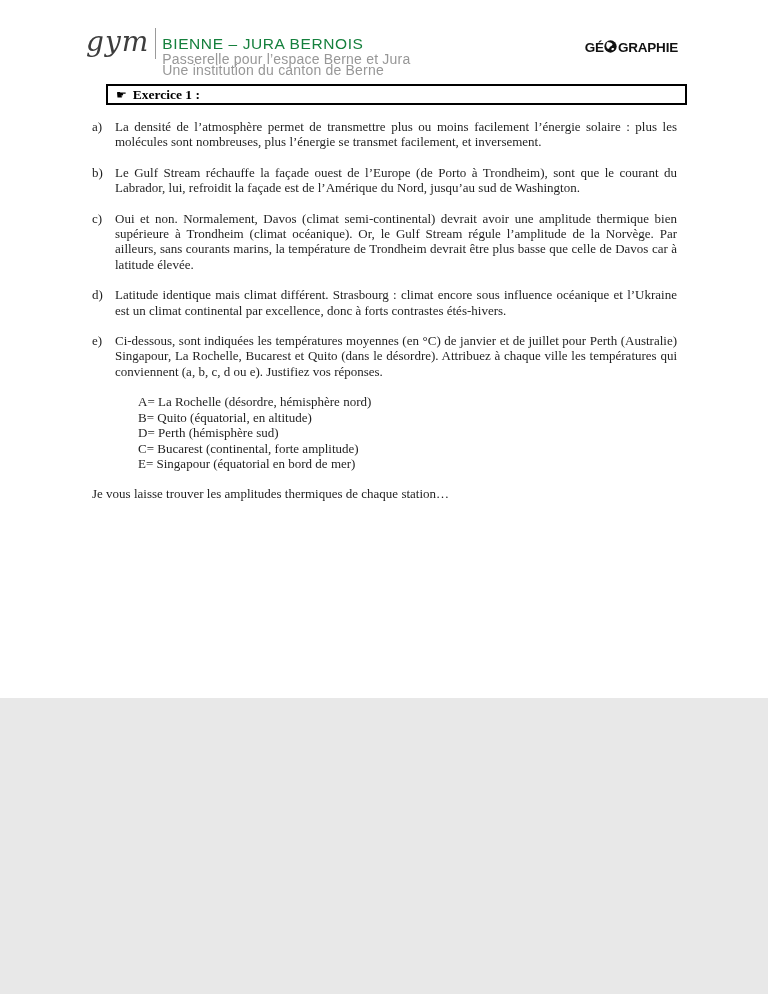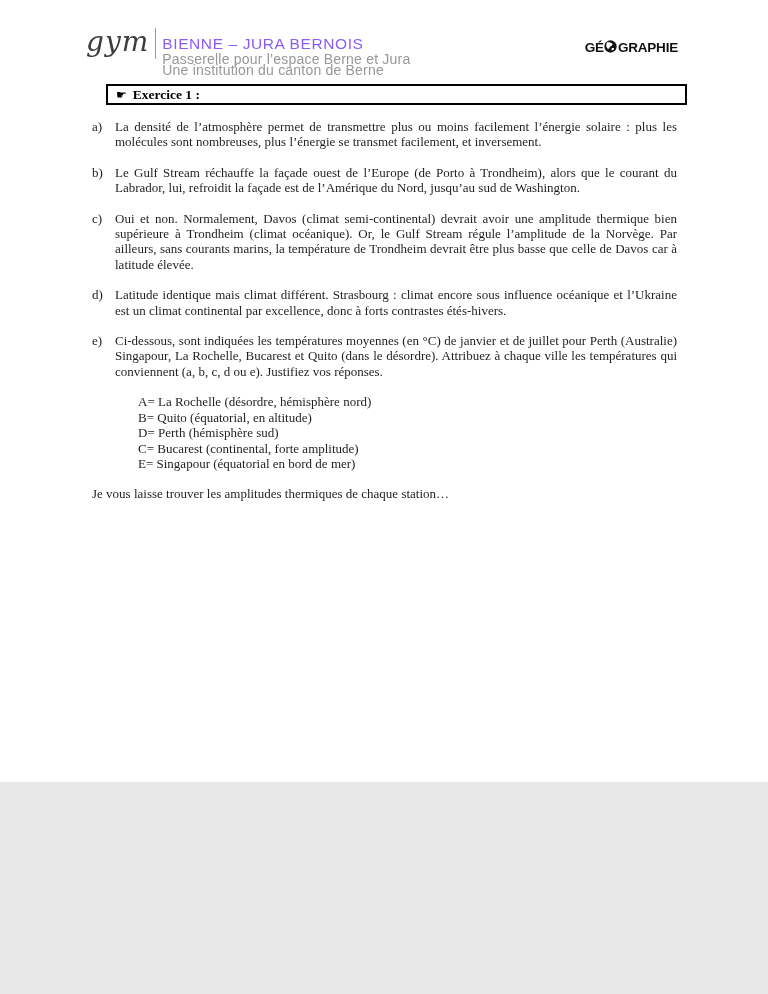--- a/index.html
+++ b/index.html
@@ -1,20 +1,20 @@
 <!DOCTYPE html>
 <html lang="fr"><head>
 <meta charset="utf-8">
 <style>
   * { margin: 0; padding: 0; box-sizing: border-box; }
   html, body { background: #e8e8e8; }
   .page {
     position: relative;
     width: 768px;
-    height: 782px;
+    height: 698px;
     background: #ffffff;
     margin: 0 auto;
     overflow: hidden;
     font-family: "Liberation Serif", serif;
     color: #1f1f1f;
   }
 
   
   .logo {
     position: absolute;
@@ -36,21 +36,21 @@
     height: 31px;
     background: #9a9a9a;
     margin: 1px 6px 0 6px;
   }
   .logo-textcol { display: flex; flex-direction: column; }
   .logo-name {
     font-family: "Liberation Sans", sans-serif;
     font-size: 15.5px;
     line-height: 20px;
     margin-top: 7px;
-    color: #8b5cf6;
+    color: #15803d;
     letter-spacing: 0.6px;
     white-space: nowrap;
   }
   .logo-sub {
     font-family: "Liberation Sans", sans-serif;
     font-size: 14px;
     line-height: 10.5px;
     color: #979797;
     letter-spacing: 0.2px;
   }
@@ -163,21 +163,21 @@
 
   <div class="content">
 
     <div class="item">
       <span class="item-label">a)</span>
       <span class="item-text">La densité de l’atmosphère permet de transmettre plus ou moins facilement l’énergie solaire : plus les molécules sont nombreuses, plus l’énergie se transmet facilement, et inversement.</span>
     </div>
 
     <div class="item">
       <span class="item-label">b)</span>
-      <span class="item-text">Le Gulf Stream réchauffe la façade ouest de l’Europe (de Porto à Trondheim), alors que le courant du Labrador, lui, refroidit la façade est de l’Amérique du Nord, jusqu’au sud de Washington.</span>
+      <span class="item-text">Le Gulf Stream réchauffe la façade ouest de l’Europe (de Porto à Trondheim), sont que le courant du Labrador, lui, refroidit la façade est de l’Amérique du Nord, jusqu’au sud de Washington.</span>
     </div>
 
     <div class="item">
       <span class="item-label">c)</span>
       <span class="item-text">Oui et non. Normalement, Davos (climat semi-continental) devrait avoir une amplitude thermique bien supérieure à Trondheim (climat océanique). Or, le Gulf Stream régule l’amplitude de la Norvège. Par ailleurs, sans courants marins, la température de Trondheim devrait être plus basse que celle de Davos car à latitude élevée.</span>
     </div>
 
     <div class="item">
       <span class="item-label">d)</span>
       <span class="item-text">Latitude identique mais climat différent. Strasbourg : climat encore sous influence océanique et l’Ukraine est un climat continental par excellence, donc à forts contrastes étés-hivers.</span>

